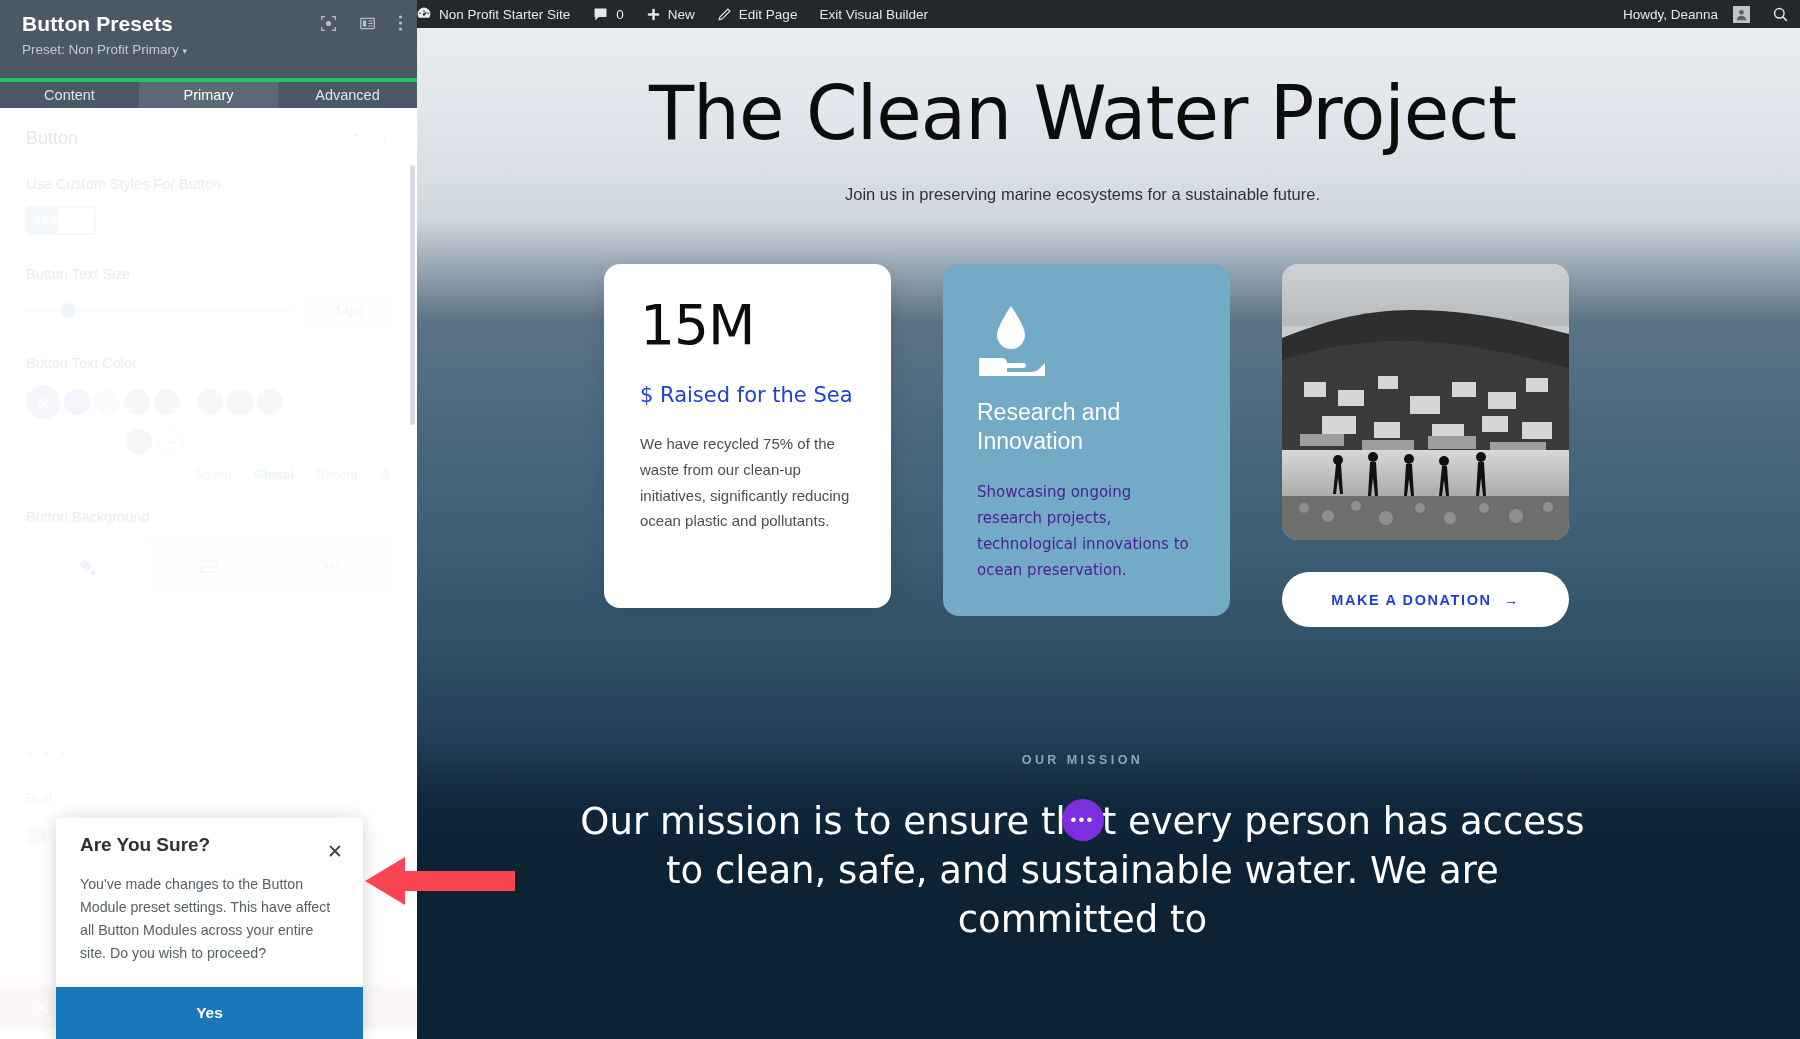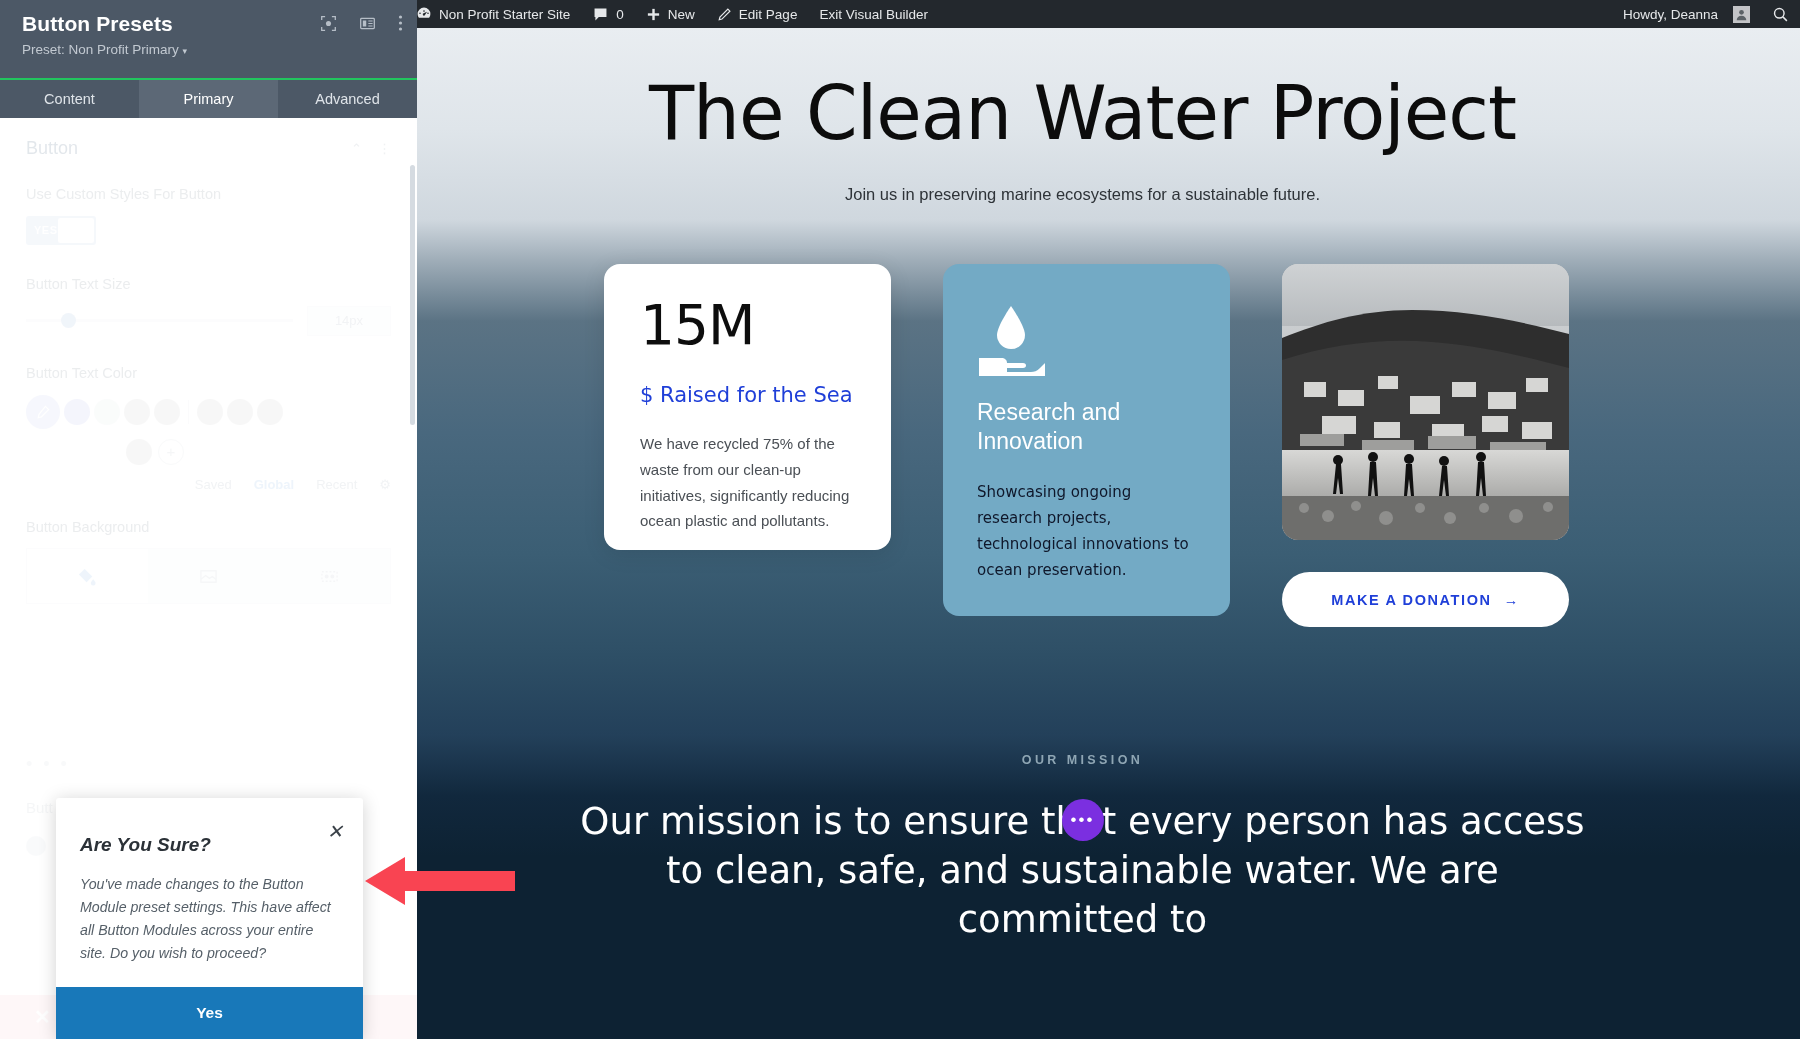--- a/index.html
+++ b/index.html
@@ -30,22 +30,22 @@
   .sp-subtitle {
     color: #c2c9d1; font-size: 13.5px; margin-top: 6px;
   }
   .sp-caret { font-size: 9px; color: #c2c9d1; }
   .sp-header-icons {
     position: absolute; right: 14px; top: 14px;
     display: flex; align-items: center; gap: 22px;
   }
   .sp-hicon { color: #b6bec7; line-height: 0; cursor: pointer; }
   .sp-tabs {
-    display: flex; background: #4c5866; height: 40px;
-    border-top: 2px solid #22c55e;
+    display: flex; background: #4c5866; height: 30px;
+    border-top: 4px solid #22c55e;
   }
   .sp-tab {
     flex: 1; display: flex; align-items: center; justify-content: center;
     color: #dfe4e9; font-size: 14.5px; cursor: pointer;
   }
   .sp-tab.active { background: #5c6876; color: #fff; }
 
   
   .sp-body {
     position: relative; height: calc(1039px - 118px);
@@ -117,21 +117,21 @@
     background: #d5dbe1; border-radius: 3px;
   }
 
   
   .confirm {
     position: absolute; left: 56px; bottom: 0; width: 307px;
     background: #fff; z-index: 60;
     box-shadow: 0 2px 18px rgba(0,0,0,.18);
     border-radius: 3px 3px 0 0;
   }
-  .confirm-inner { padding: 36px 24px 22px 24px; font-style: italic; }
+  .confirm-inner { padding: 16px 24px 22px 24px; }
   .confirm-title {
     font-size: 19px; font-weight: bold; color: #2b3137; margin-bottom: 17px;
   }
   .confirm-close {
     position: absolute; right: 20px; top: 24px; font-size: 19px;
     color: #3b4249; cursor: pointer; line-height: 1;
   }
   .confirm-body {
     font-size: 14.2px; line-height: 1.62; color: #555f68;
   }
@@ -185,21 +185,21 @@
   }
 
   .cards {
     display: flex; gap: 52px; justify-content: center;
     margin-top: 60px; padding-left: 8px;
   }
   .card {
     width: 287px; border-radius: 16px; position: relative;
   }
   .card-white {
-    background: #fff; padding: 34px 36px 40px 36px; height: 286px;
+    background: #fff; padding: 34px 36px 40px 36px; height: 344px;
     box-shadow: 0 4px 22px rgba(0,0,0,.10);
   }
   .stat-num {
     font-size: 55px; color: #0d0d0d; letter-spacing: -1px; line-height: 1;
     font-family: "DejaVu Sans", sans-serif;
   }
   .stat-label {
     color: #1f3fd8; font-size: 21px; margin-top: 30px;
     font-family: "DejaVu Sans", sans-serif;
   }
@@ -208,21 +208,21 @@
   }
   .card-blue {
     background: #73aac5; padding: 38px 34px 0 34px; height: 352px;
   }
   .drop-icon { margin-bottom: 18px; }
   .card-blue-title {
     color: #fff; font-size: 23px; line-height: 1.27; margin-top: 16px;
     font-family: Liberation Sans, sans-serif;
   }
   .card-blue-body {
-    color: #0f172a; font-size: 15px; line-height: 1.72; margin-top: 24px;
+    color: #4c1d95; font-size: 15px; line-height: 1.72; margin-top: 24px;
     font-family: "DejaVu Sans", sans-serif;
   }
   .card-photo-col { width: 287px; }
   .photo {
     width: 287px; height: 276px; border-radius: 16px; overflow: hidden;
     background: #9a9a9a; position: relative;
   }
   .donate-btn {
     margin-top: 32px; width: 287px; height: 55px; background: #fff;
     border-radius: 30px; display: flex; align-items: center; justify-content: center;

